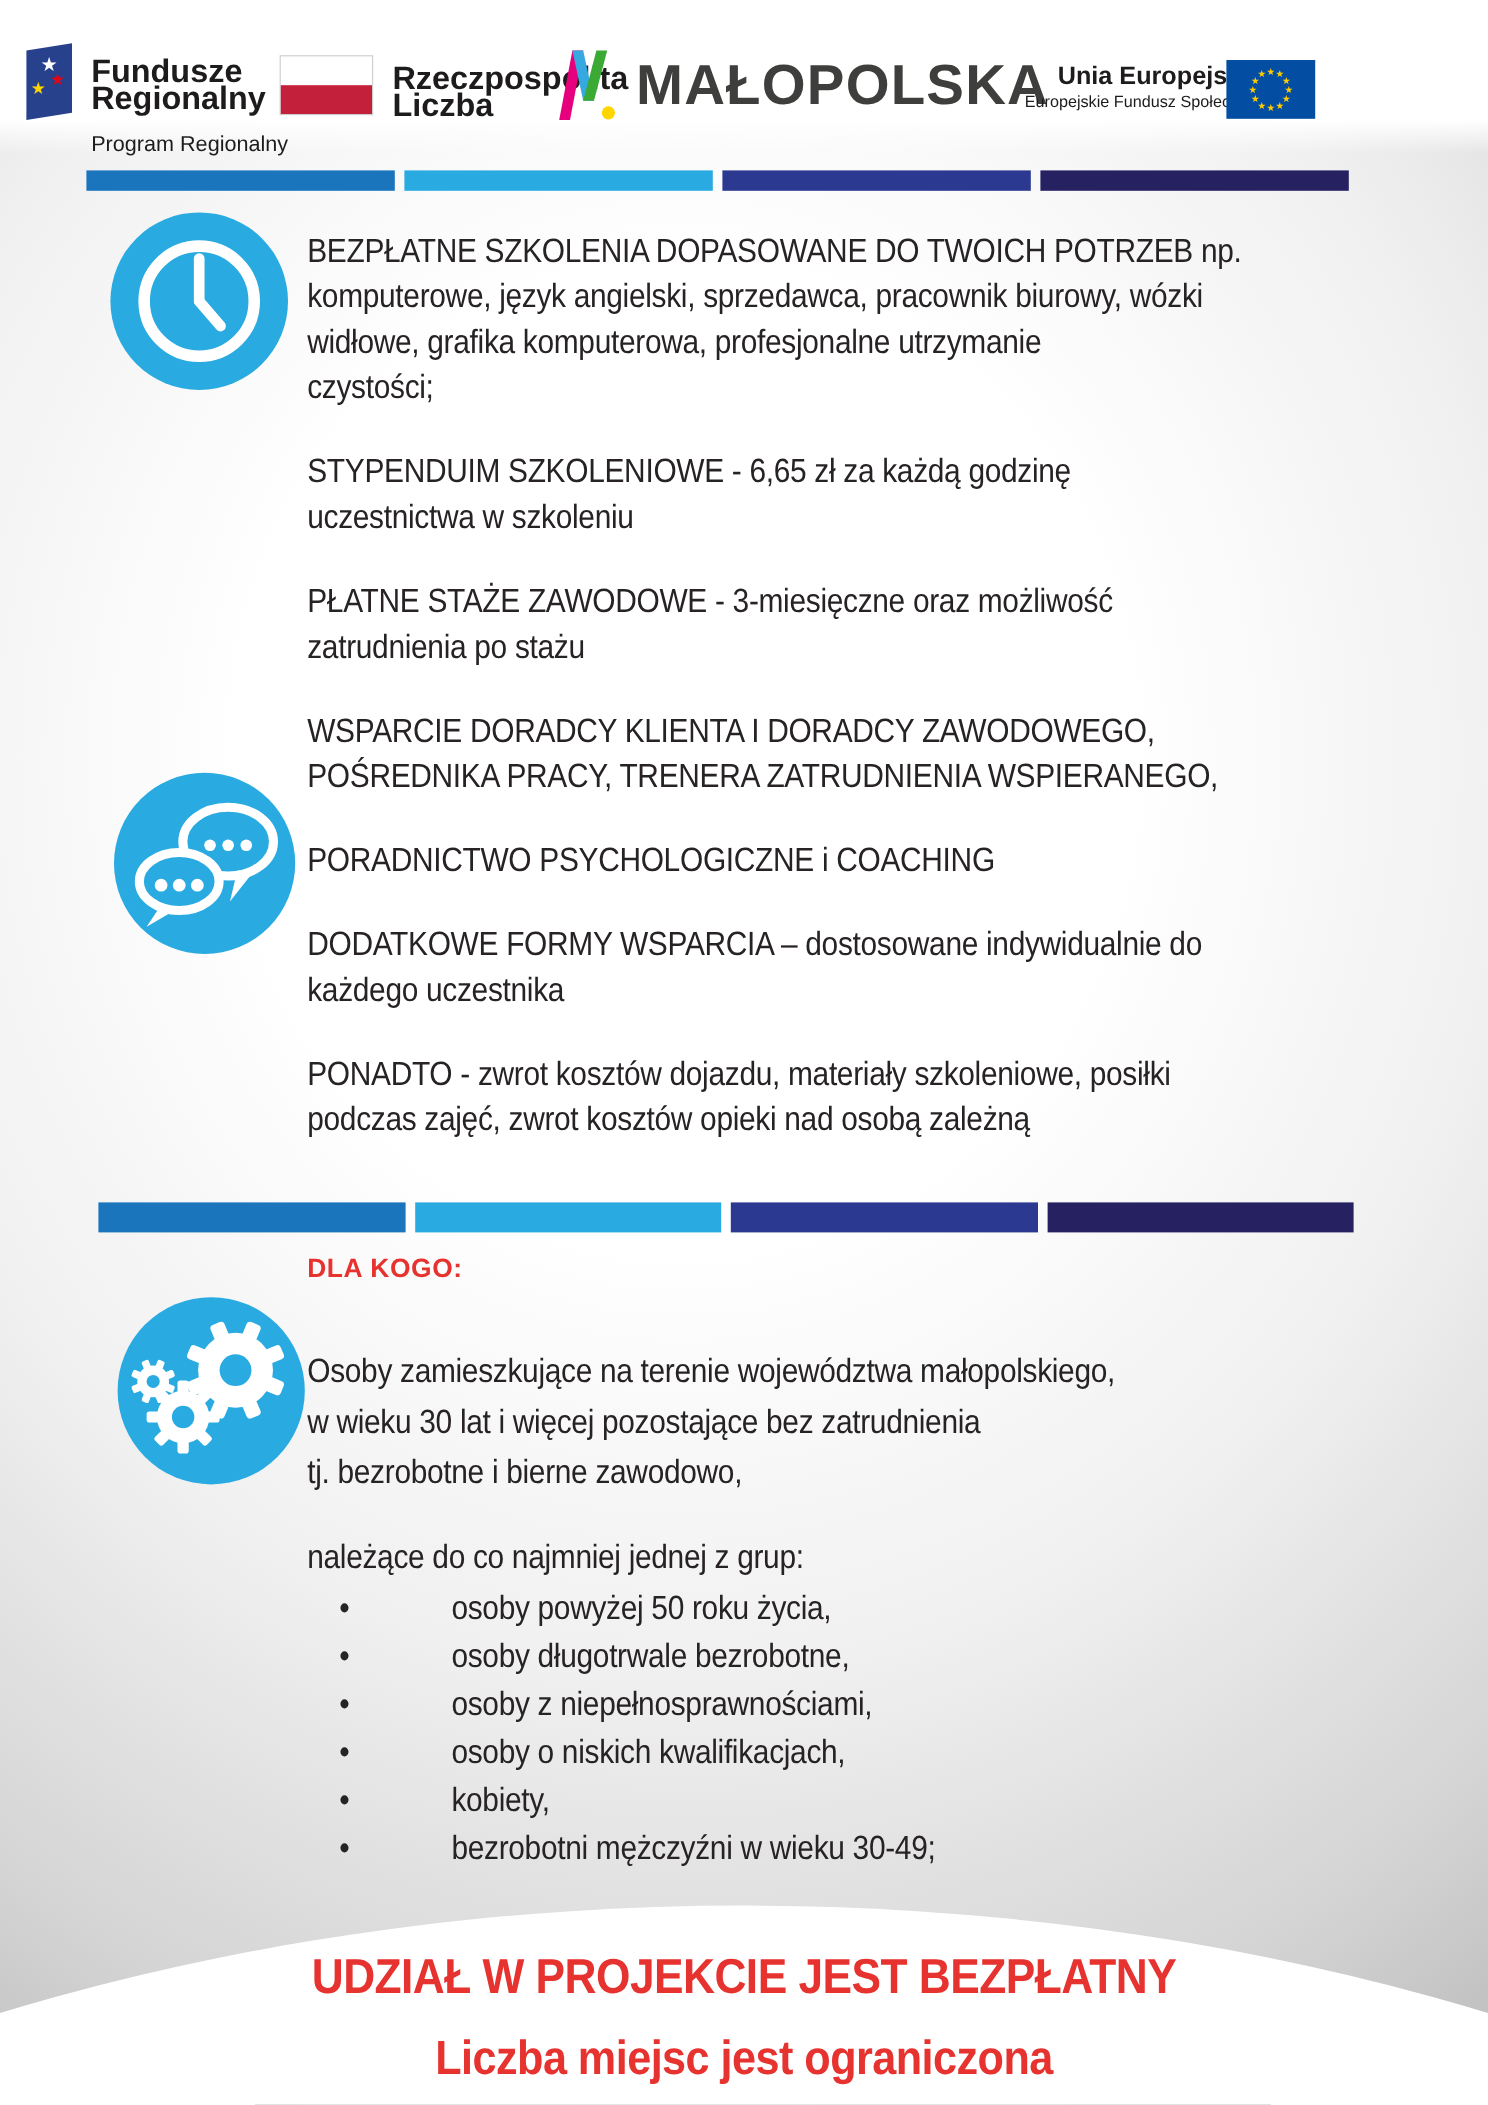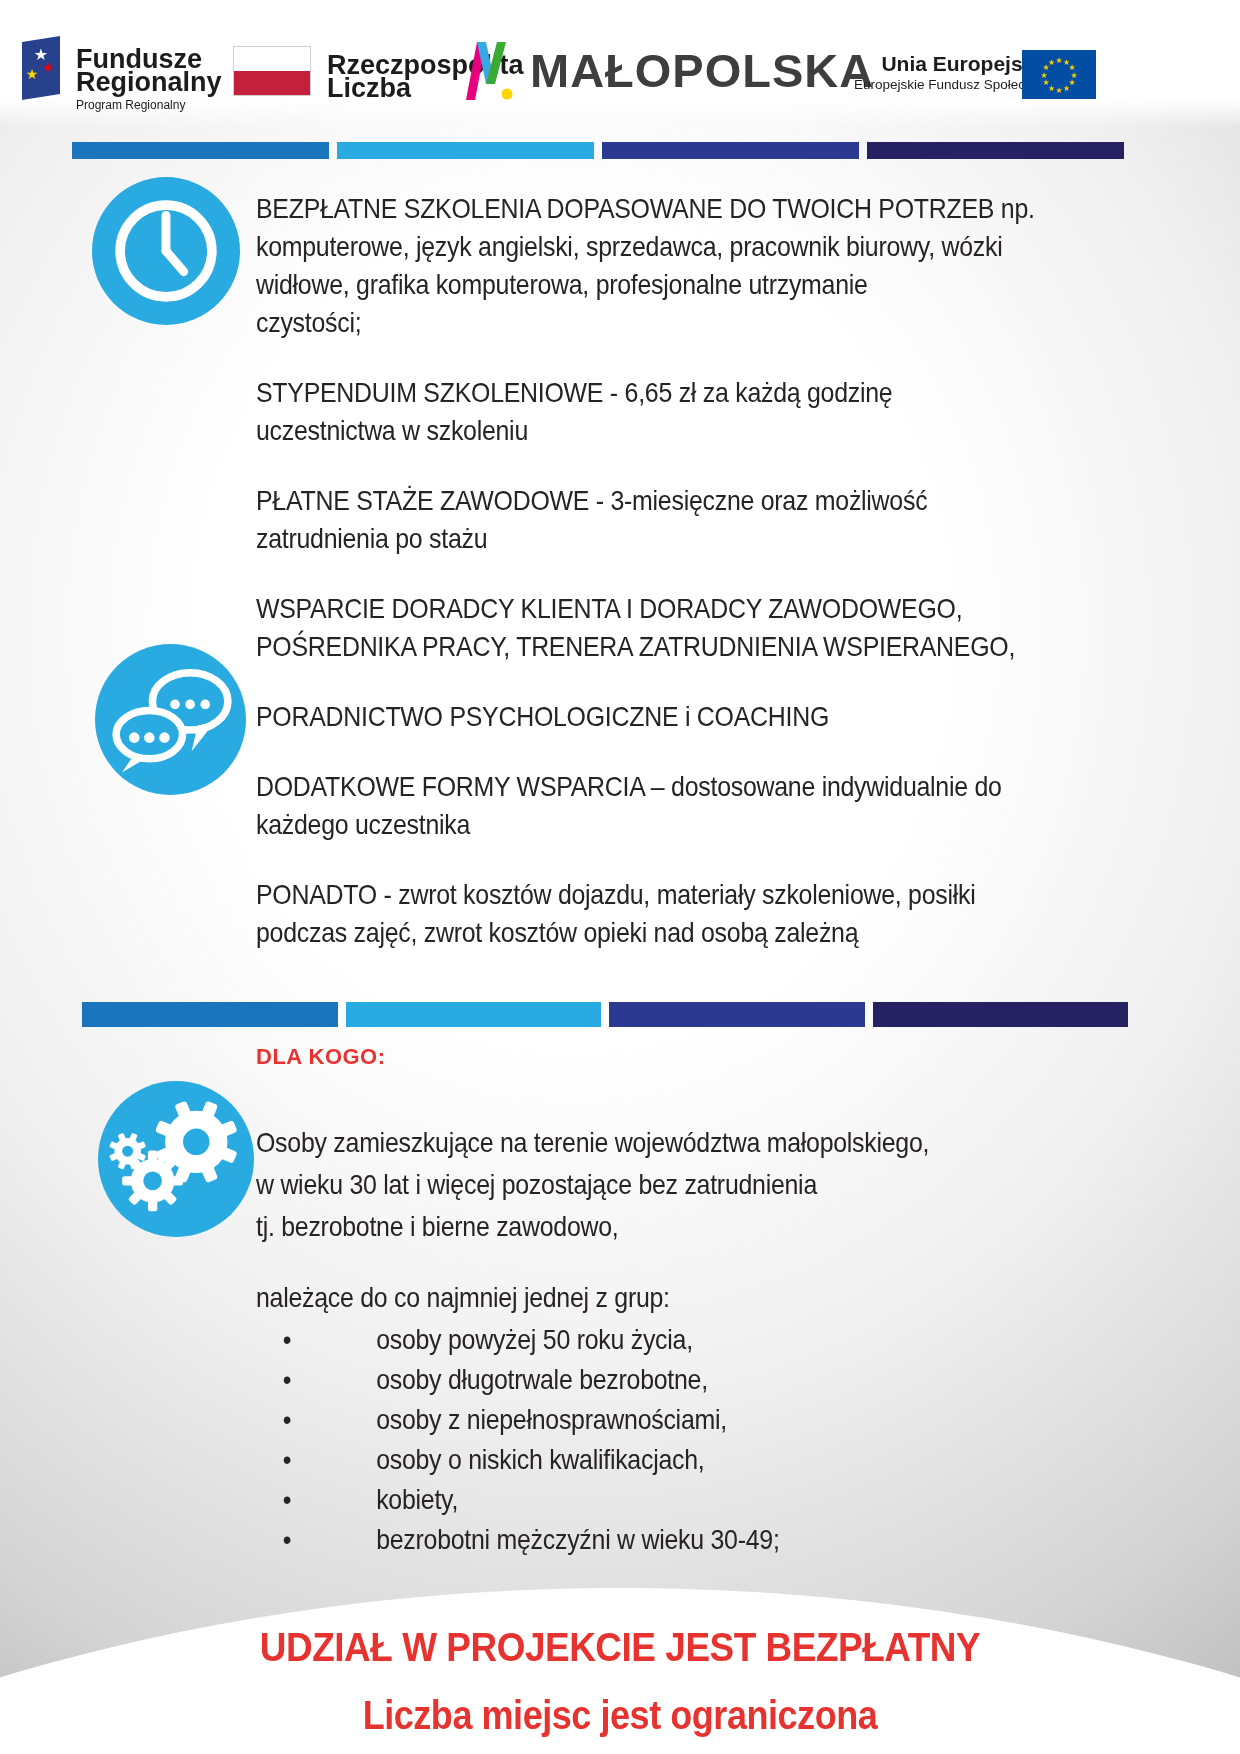--- a/index.html
+++ b/index.html
@@ -8,21 +8,21 @@
     position:relative;width:1240px;height:1754px;margin:0 auto;overflow:hidden;
     background:radial-gradient(ellipse 100% 78% at 46% 36%, #ffffff 30%, #f0f0f0 56%, #d4d4d4 82%, #b7b7b7 100%);
   }
   
   .header{position:absolute;top:0;left:0;width:100%;height:128px;
     background:linear-gradient(to bottom,#ffffff 78%,rgba(255,255,255,0));}
   .logo{position:absolute;display:flex;align-items:flex-start;}
   .eu-funds{left:14px;top:34px;}
   .eu-funds .txt{margin-left:12px;margin-top:14px;}
   .lg-b{font-size:27px;font-weight:bold;line-height:23px;color:#1d1b1c;}
-  .lg-s{font-size:12px;color:#1d1b1c;margin-top:4px;}
+  .lg-s{font-size:18px;color:#1d1b1c;margin-top:16px;}
   .poland{left:233px;top:46px;}
   .pl-flag{width:78px;height:50px;border:1px solid #cfcfcf;box-sizing:border-box;background:#fff;}
   .pl-flag .red{position:absolute;left:0;bottom:0;width:100%;height:50%;background:#c3203c;}
   .pl-flag{position:relative;}
   .poland .txt{margin-left:16px;margin-top:8px;}
   .malopolska{left:460px;top:38px;align-items:center;}
   .malo-text{font-size:47px;font-weight:bold;color:#3e3e3d;letter-spacing:1px;margin-left:12px;line-height:64px;}
   .eu-label{position:absolute;left:824px;top:52px;width:222px;text-align:right;}
   .eu-label .lg-b{font-size:21px;}
   .eu-label .lg-s{font-size:13.5px;margin-top:2px;}

